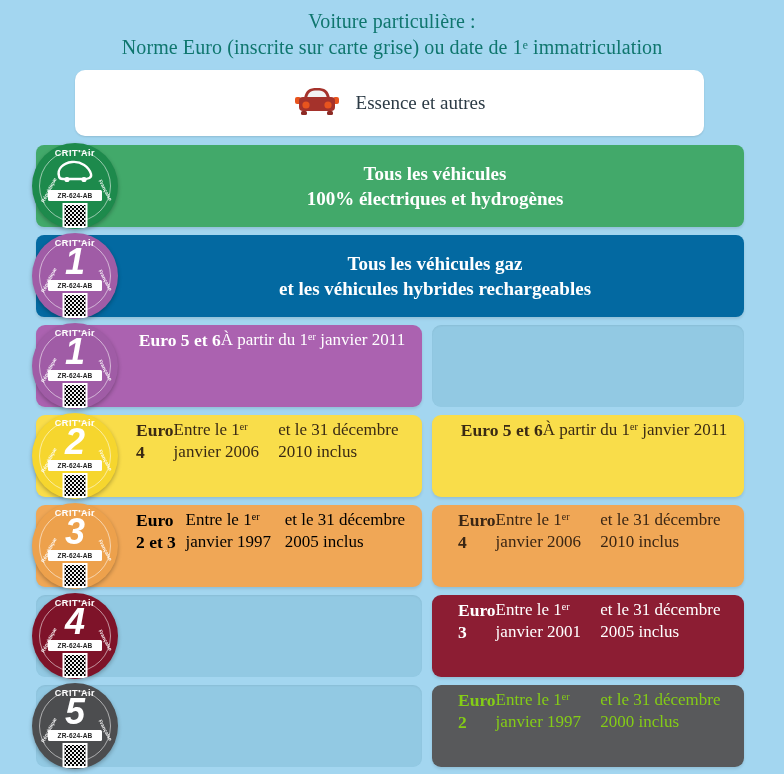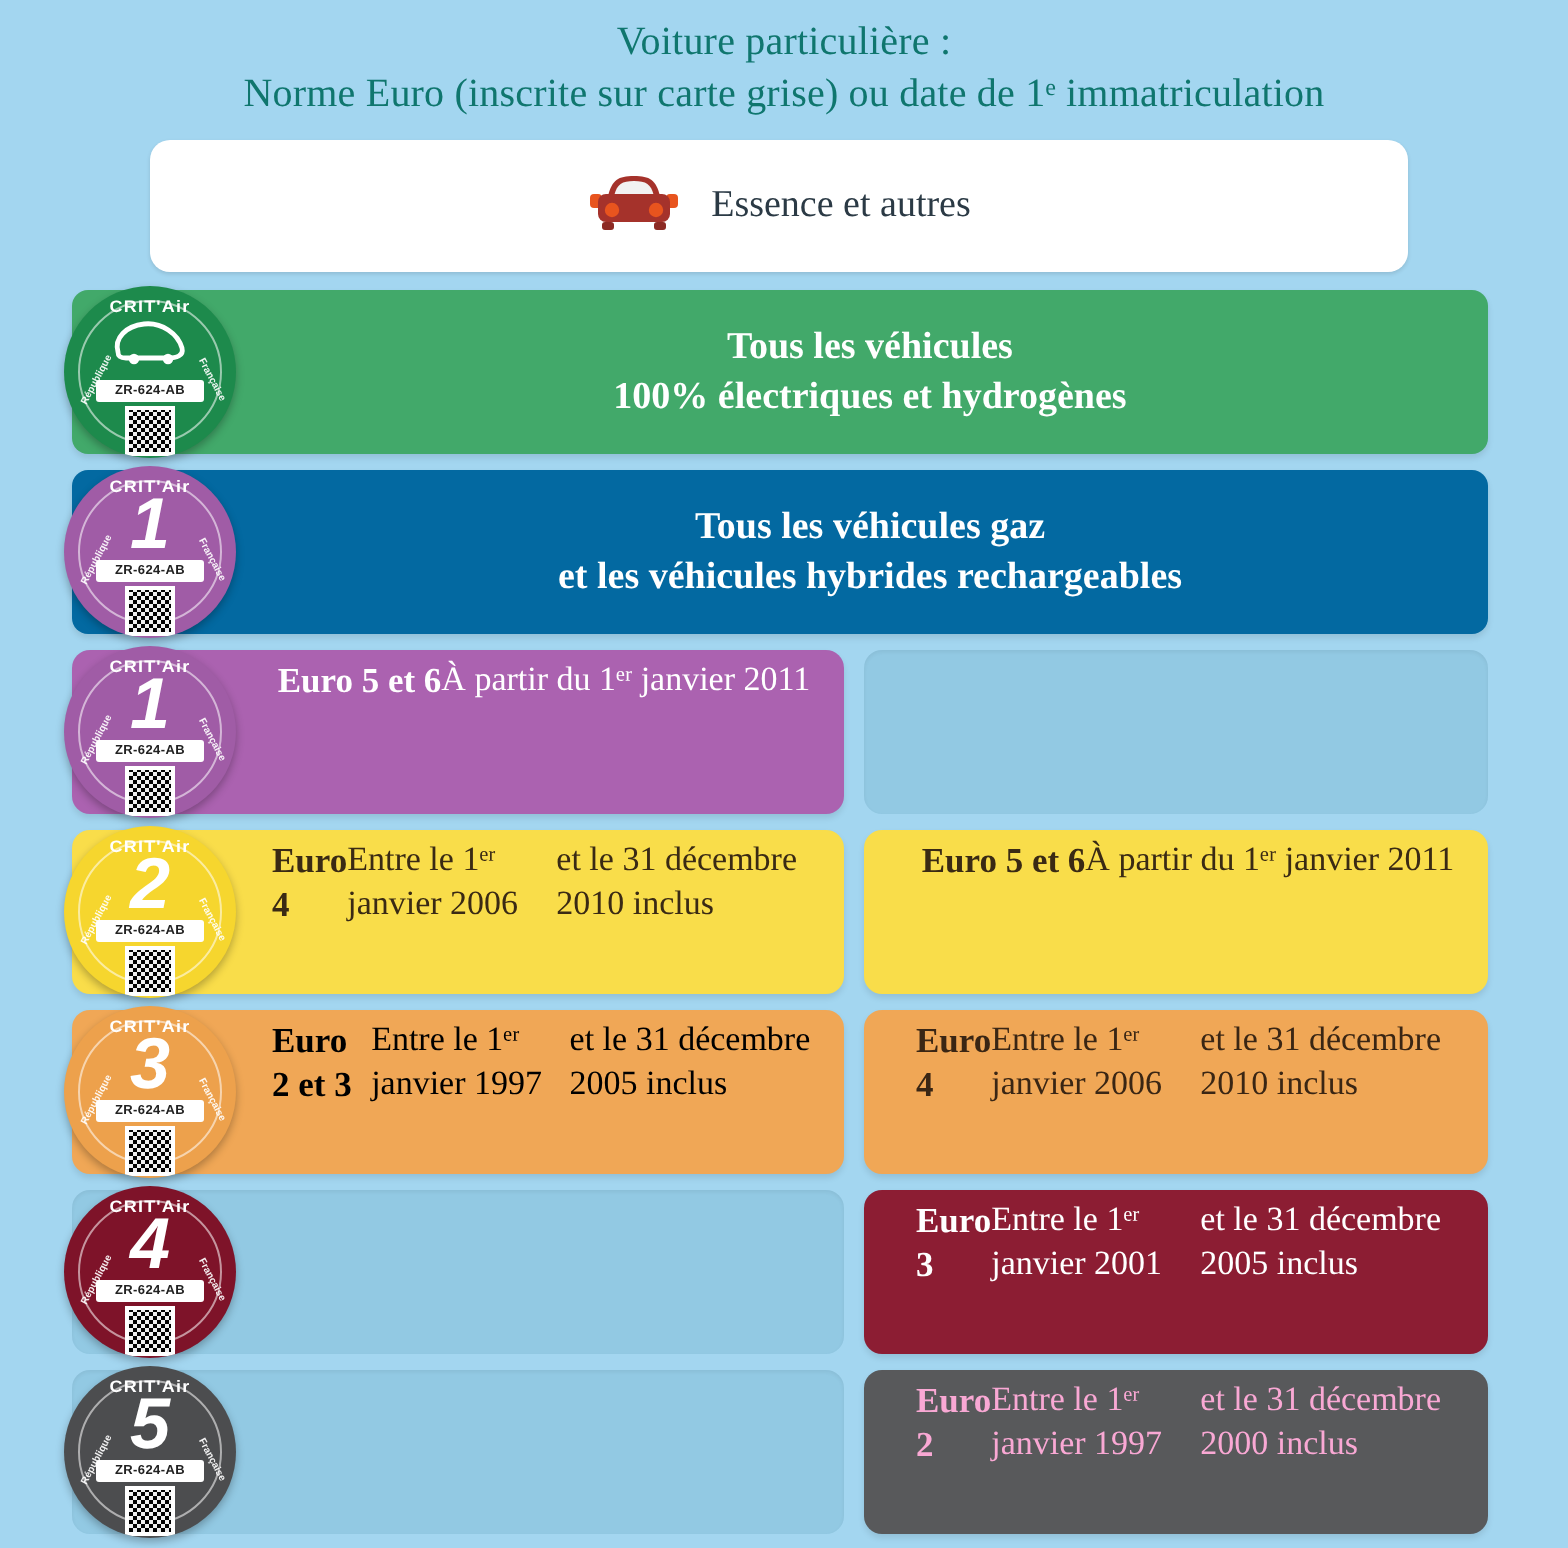--- a/index.html
+++ b/index.html
@@ -384,21 +384,21 @@
       <span class="side-l">République</span>
       <span class="side-r">Française</span>
       <span class="plate">ZR-624-AB</span>
       <span class="qr"></span>
     </div>
         </div>
     </div>
       <div class="row">
       <div class="cols">
         <div class="cell empty "></div>
-        <div class="cell right-cell" style="background:#58595b;color:#f9a8d4">
+        <div class="cell right-cell" style="background:#58595b;color:#84cc16">
       <div class="title">Euro 2</div>
       <div class="sub">Entre le 1ᵉʳ janvier 1997</div>
             <div class="sub">et le 31 décembre 2000 inclus</div>
     </div>
       </div>
       <div class="badge-slot">
           <div class="critair" style="background:#4c4d4f">
       <span class="ring"></span>
       <span class="crit-word">CRIT'Air</span>
       <span class="numeral">5</span>

